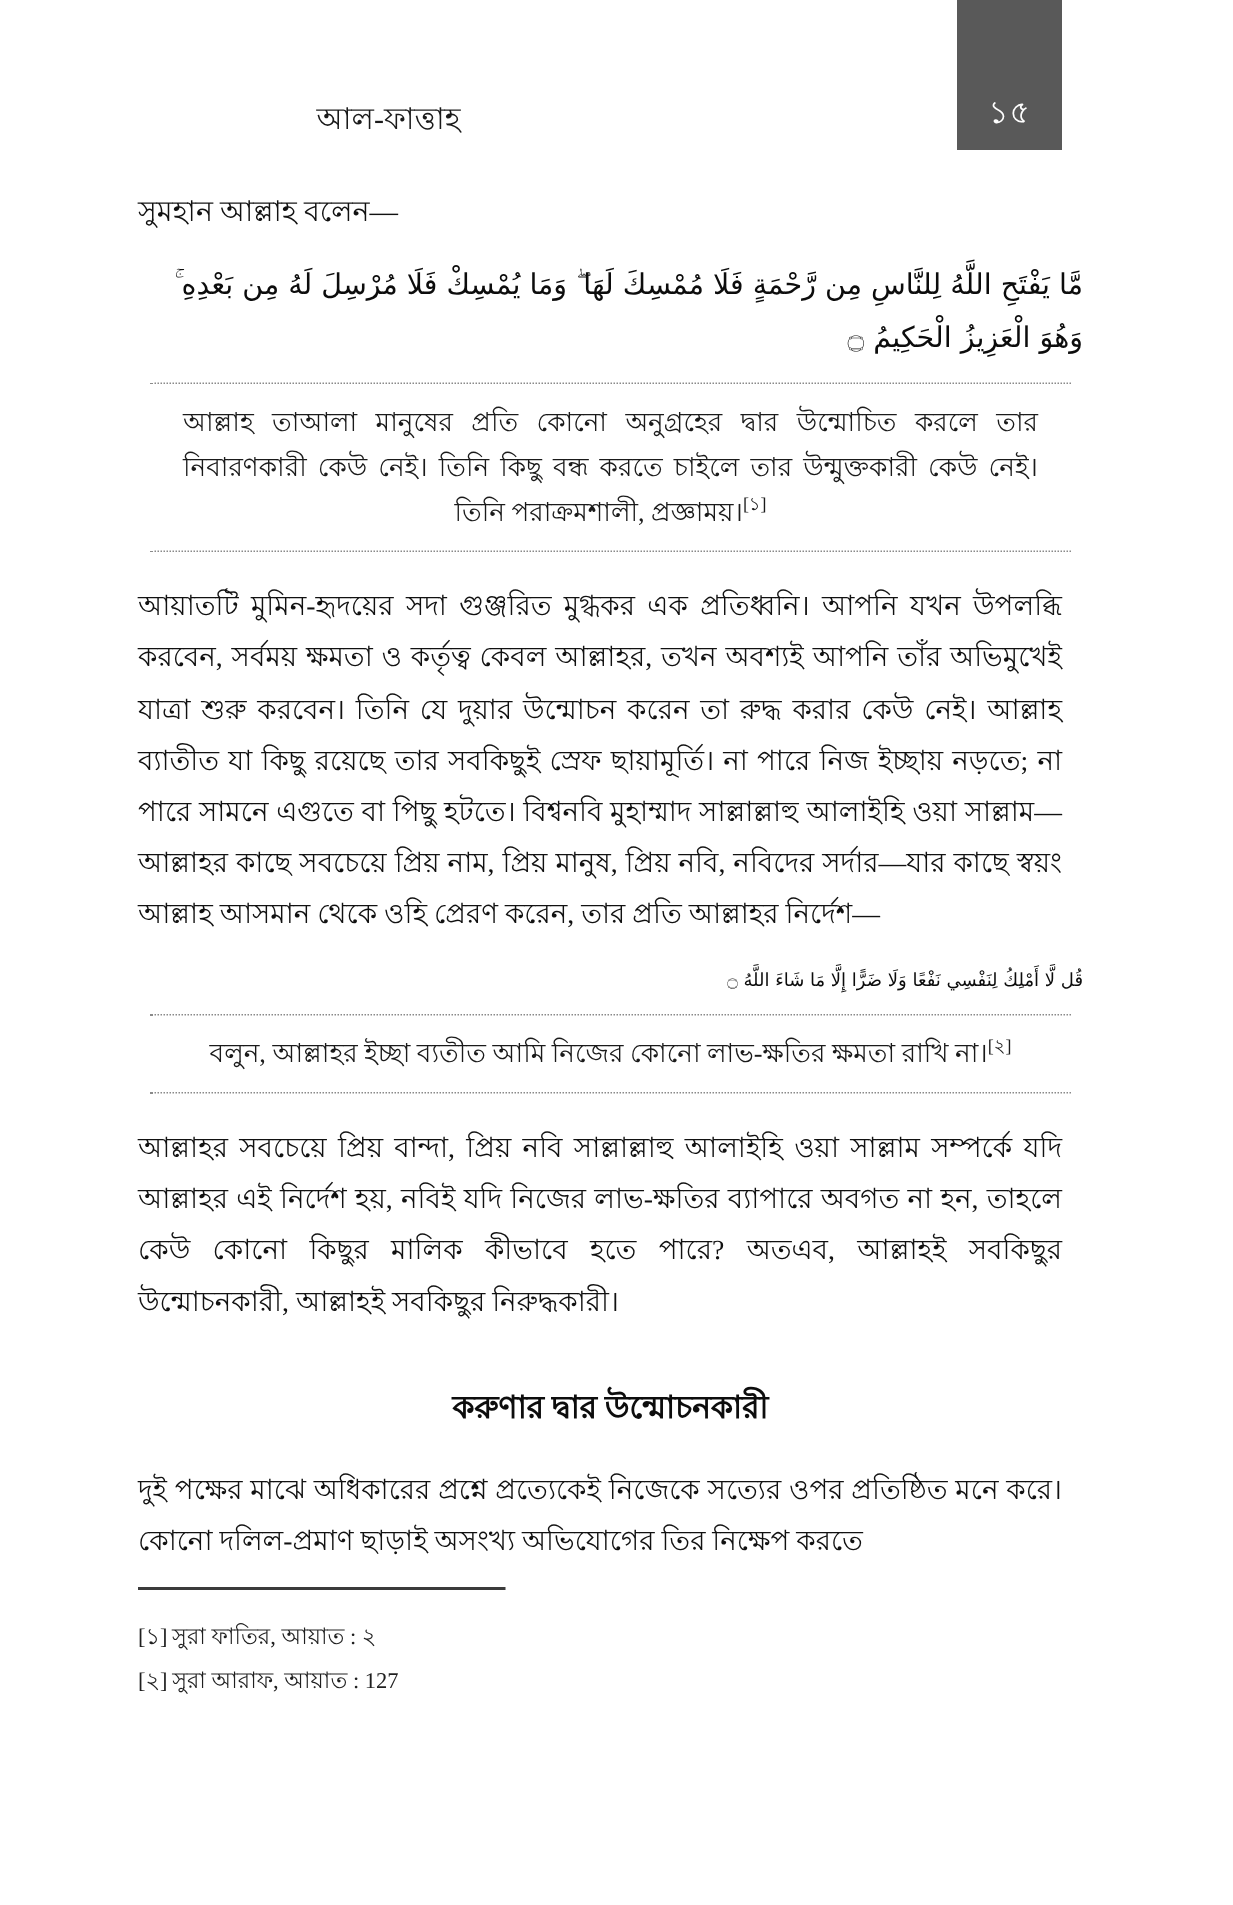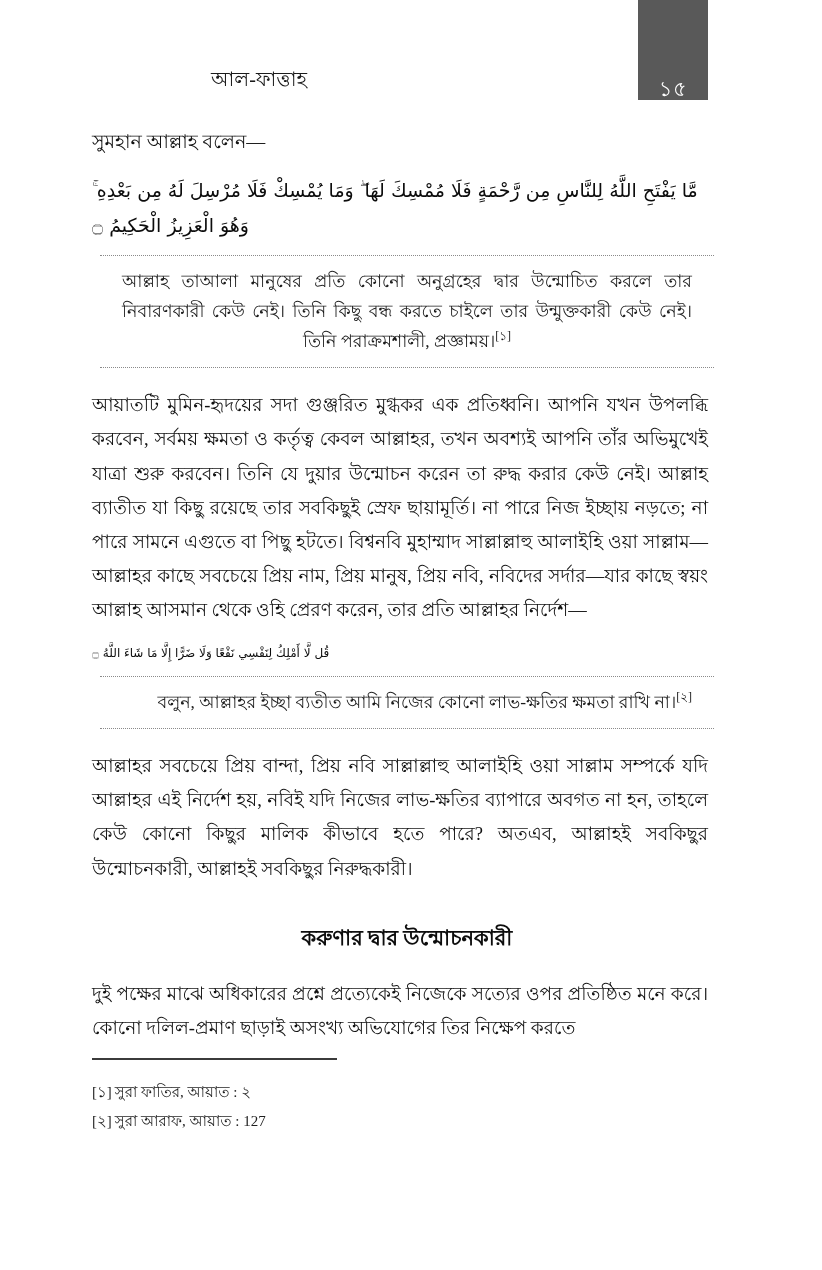--- a/index.html
+++ b/index.html
@@ -25,20 +25,21 @@
     position: absolute;
     top: 0;
     left: 638px;
     width: 70px;
     height: 100px;
     background: #595959;
     color: #ffffff;
     display: flex;
     align-items: flex-end;
     justify-content: center;
+    padding-bottom: 14px;
     box-sizing: border-box;
   }
   .page-number-box .num {
     font-size: 21px;
     letter-spacing: 0.5px;
     line-height: 1;
   }
   .running-head {
     position: absolute;
     top: 64px;
@@ -63,39 +64,39 @@
 
   .lead-line {
     font-size: 19px;
     line-height: 1.5;
     margin: 0 0 16px 0;
   }
 
   
   .ayah {
     direction: rtl;
-    text-align: left;
+    text-align: right;
     font-family: "DejaVu Sans", "Liberation Sans", sans-serif;
     font-size: 19px;
     line-height: 1.85;
     margin: 14px 0 12px 0;
     color: #0c0c0c;
     unicode-bidi: isolate;
   }
   .ayah.small {
     font-size: 12px;
   }
 
   
   .translation {
     border-top: 1px dotted #8a8a8a;
     border-bottom: 1px dotted #8a8a8a;
     padding: 10px 22px 11px 22px;
     margin: 8px 8px 20px 8px;
-    text-align: right;
+    text-align: center;
     font-size: 17.5px;
     line-height: 1.72;
     color: #1a1a1a;
   }
   .translation.justified {
     text-align: justify;
     text-align-last: center;
   }
   .translation .fn {
     font-size: 12px;

